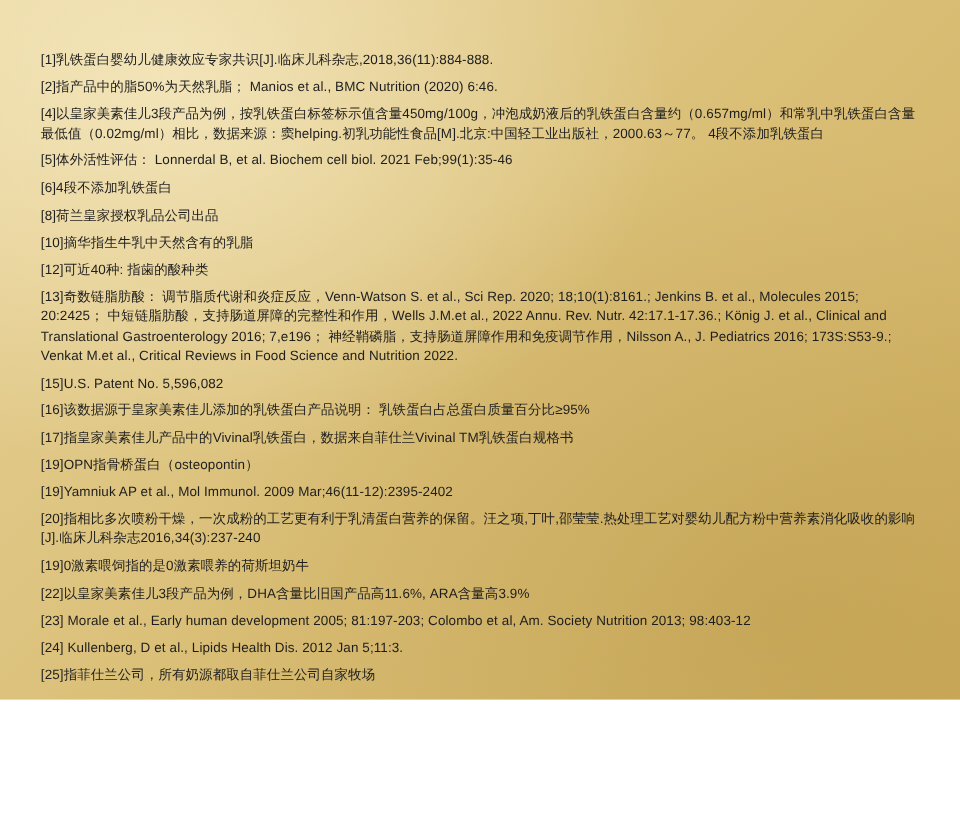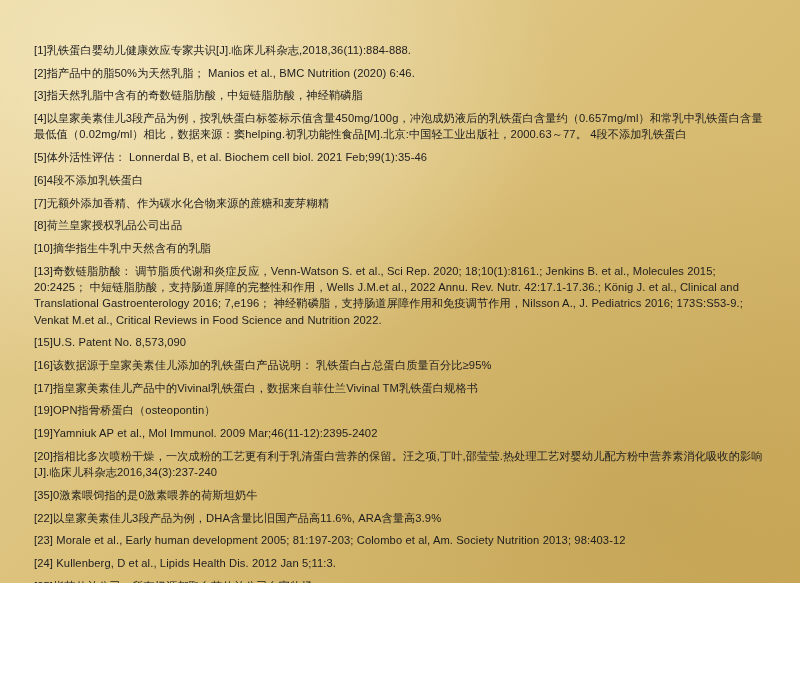--- a/index.html
+++ b/index.html
@@ -48,34 +48,33 @@
     margin-bottom: 6.5px;
   }
 </style>
 </head>
 <body>
 
 <div class="page">
   <div class="notes">
     <p class="note">[1]乳铁蛋白婴幼儿健康效应专家共识[J].临床儿科杂志,2018,36(11):884-888.</p>
     <p class="note">[2]指产品中的脂50%为天然乳脂；  Manios et al., BMC Nutrition (2020) 6:46.</p>
-    <p class="note">[3]指天然乳脂中含有的奇数链脂肪酸，中短链脂肪酸，神经鞘磷脂</p>
     <p class="note multi">[4]以皇家美素佳儿3段产品为例，按乳铁蛋白标签标示值含量450mg/100g，冲泡成奶液后的乳铁蛋白含量约（0.657mg/ml）和常乳中乳铁蛋白含量最低值（0.02mg/ml）相比，数据来源：窦helping.初乳功能性食品[M].北京:中国轻工业出版社，2000.63～77。 4段不添加乳铁蛋白</p>
     <p class="note">[5]体外活性评估： Lonnerdal B, et al. Biochem cell biol. 2021 Feb;99(1):35-46</p>
     <p class="note">[6]4段不添加乳铁蛋白</p>
-    <p class="note">[7]无额外添加香精、作为碳水化合物来源的蔗糖和麦芽糊精</p>
     <p class="note">[8]荷兰皇家授权乳品公司出品</p>
     <p class="note">[10]摘华指生牛乳中天然含有的乳脂</p>
+    <p class="note">[12]可近40种: 指歯的酸种类</p>
     <p class="note multi">[13]奇数链脂肪酸： 调节脂质代谢和炎症反应，Venn-Watson S. et al., Sci Rep. 2020; 18;10(1):8161.; Jenkins B. et al., Molecules 2015; 20:2425； 中短链脂肪酸，支持肠道屏障的完整性和作用，Wells J.M.et al., 2022 Annu. Rev. Nutr. 42:17.1-17.36.; König J. et al., Clinical and Translational Gastroenterology 2016; 7,e196； 神经鞘磷脂，支持肠道屏障作用和免疫调节作用，Nilsson A., J. Pediatrics 2016; 173S:S53-9.;  Venkat M.et al., Critical Reviews in Food Science and Nutrition 2022.</p>
-    <p class="note">[15]U.S. Patent No. 8,573,090</p>
+    <p class="note">[15]U.S. Patent No. 5,596,082</p>
     <p class="note">[16]该数据源于皇家美素佳儿添加的乳铁蛋白产品说明： 乳铁蛋白占总蛋白质量百分比≥95%</p>
     <p class="note">[17]指皇家美素佳儿产品中的Vivinal乳铁蛋白，数据来自菲仕兰Vivinal TM乳铁蛋白规格书</p>
     <p class="note">[19]OPN指骨桥蛋白（osteopontin）</p>
     <p class="note">[19]Yamniuk AP et al., Mol Immunol. 2009 Mar;46(11-12):2395-2402</p>
     <p class="note multi">[20]指相比多次喷粉干燥，一次成粉的工艺更有利于乳清蛋白营养的保留。汪之项,丁叶,邵莹莹.热处理工艺对婴幼儿配方粉中营养素消化吸收的影响[J].临床儿科杂志2016,34(3):237-240</p>
-    <p class="note">[35]0激素喂饲指的是0激素喂养的荷斯坦奶牛</p>
+    <p class="note">[19]0激素喂饲指的是0激素喂养的荷斯坦奶牛</p>
     <p class="note">[22]以皇家美素佳儿3段产品为例，DHA含量比旧国产品高11.6%, ARA含量高3.9%</p>
     <p class="note">[23] Morale et al., Early human development 2005; 81:197-203; Colombo et al, Am. Society Nutrition 2013; 98:403-12</p>
     <p class="note">[24] Kullenberg, D et al., Lipids Health Dis. 2012 Jan 5;11:3.</p>
     <p class="note">[25]指菲仕兰公司，所有奶源都取自菲仕兰公司自家牧场</p>
 
   </div>
 </div>
 
 </body></html>

